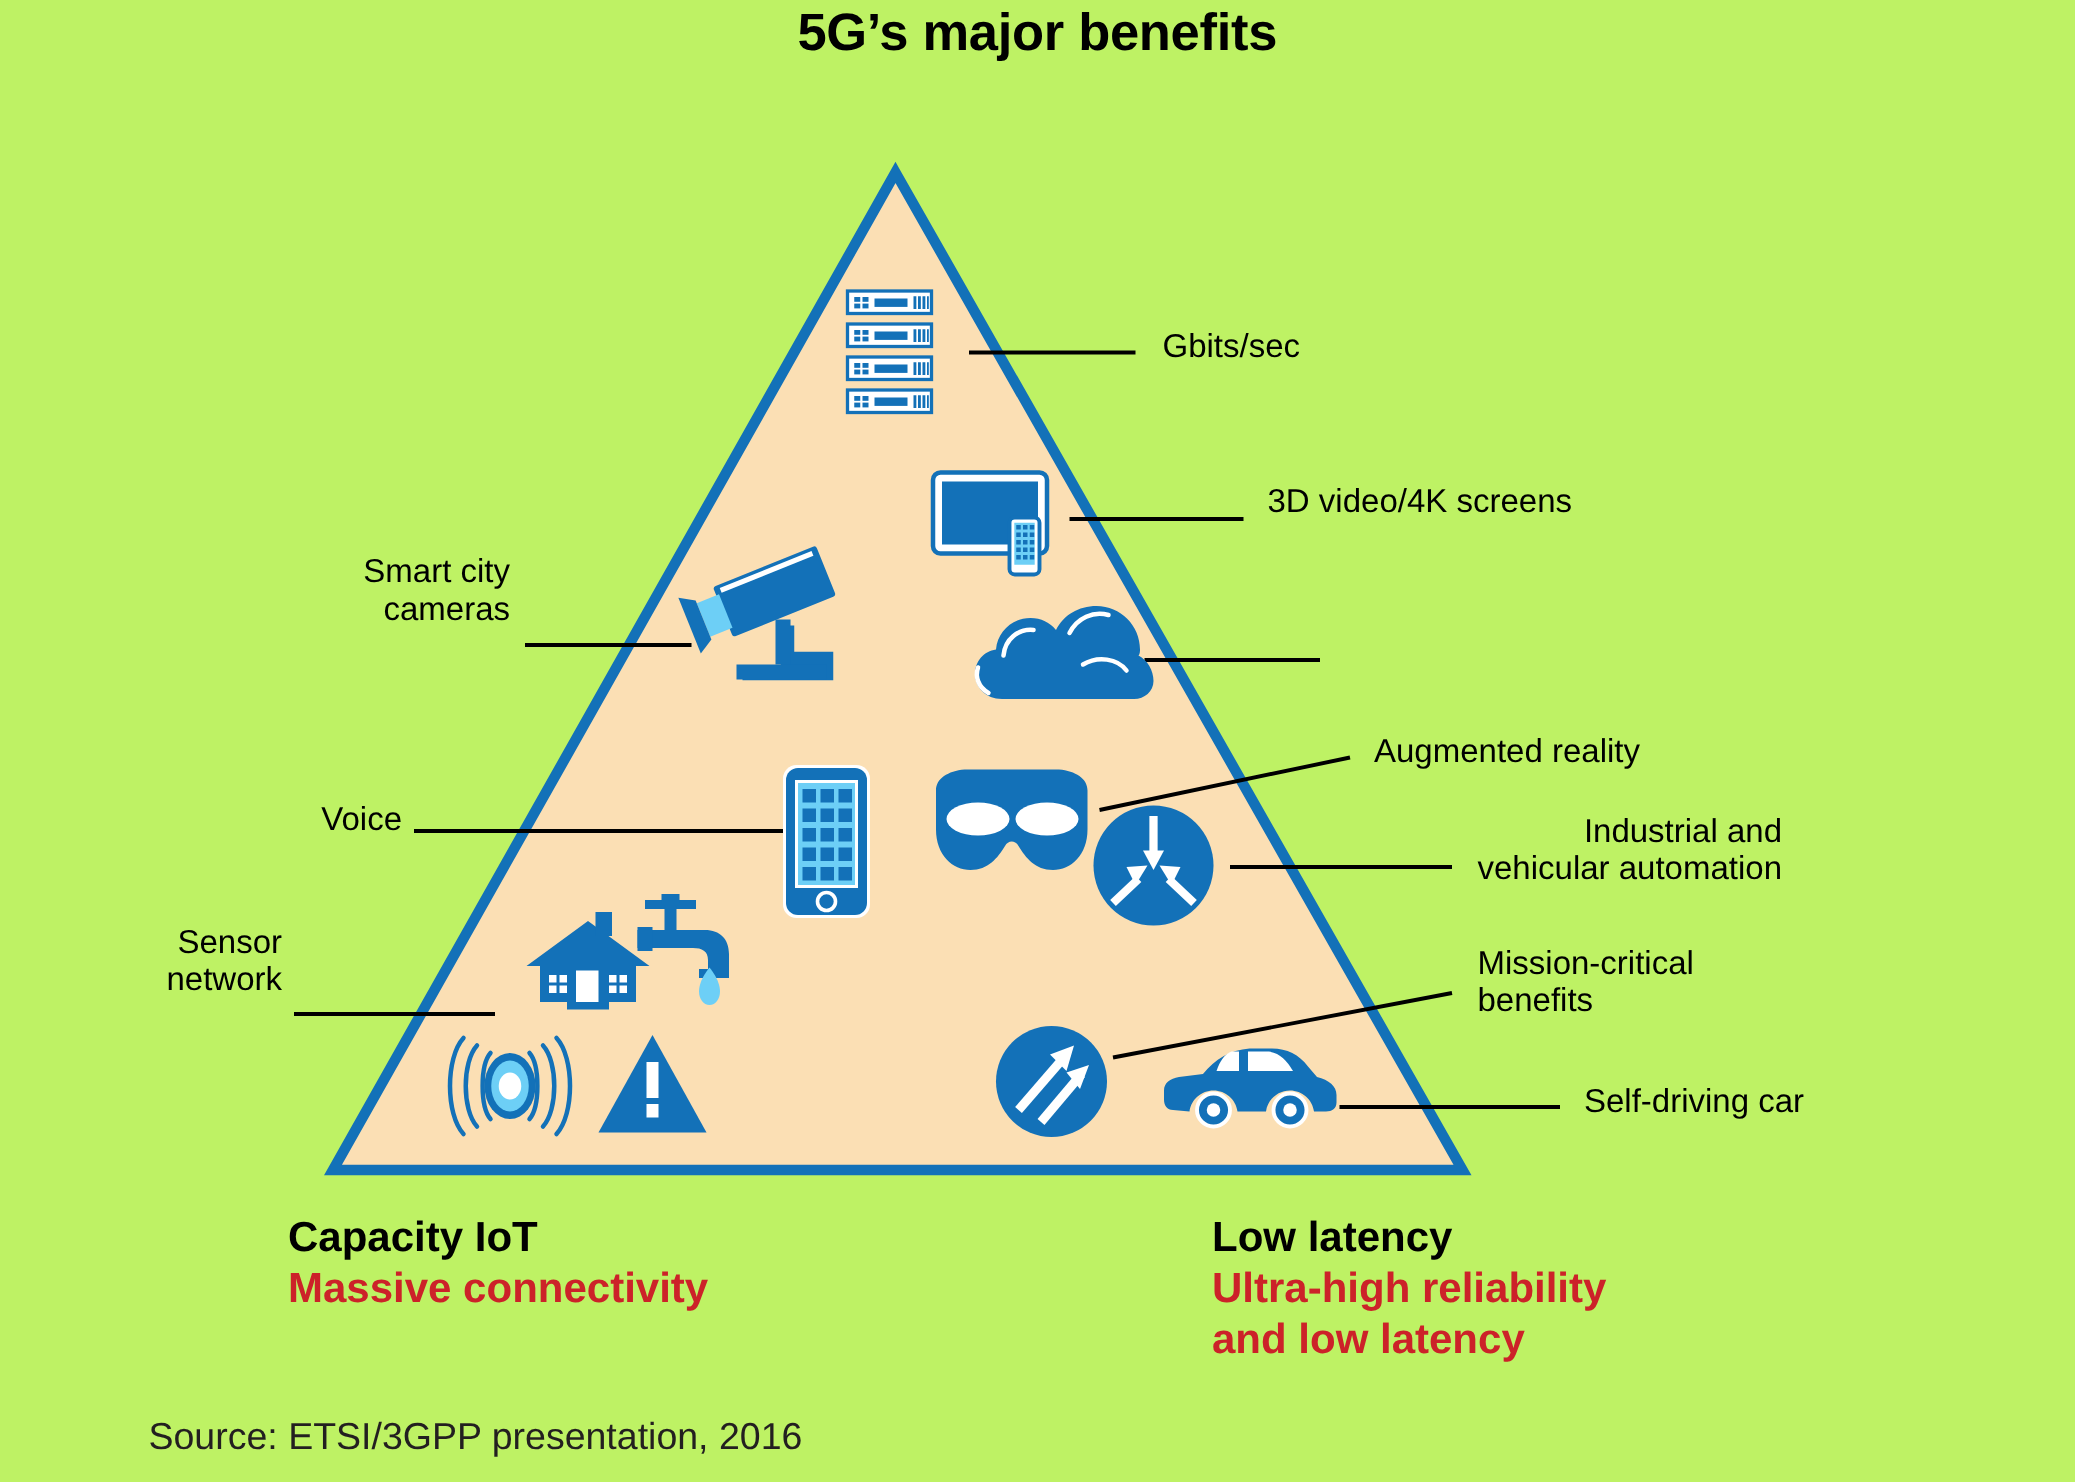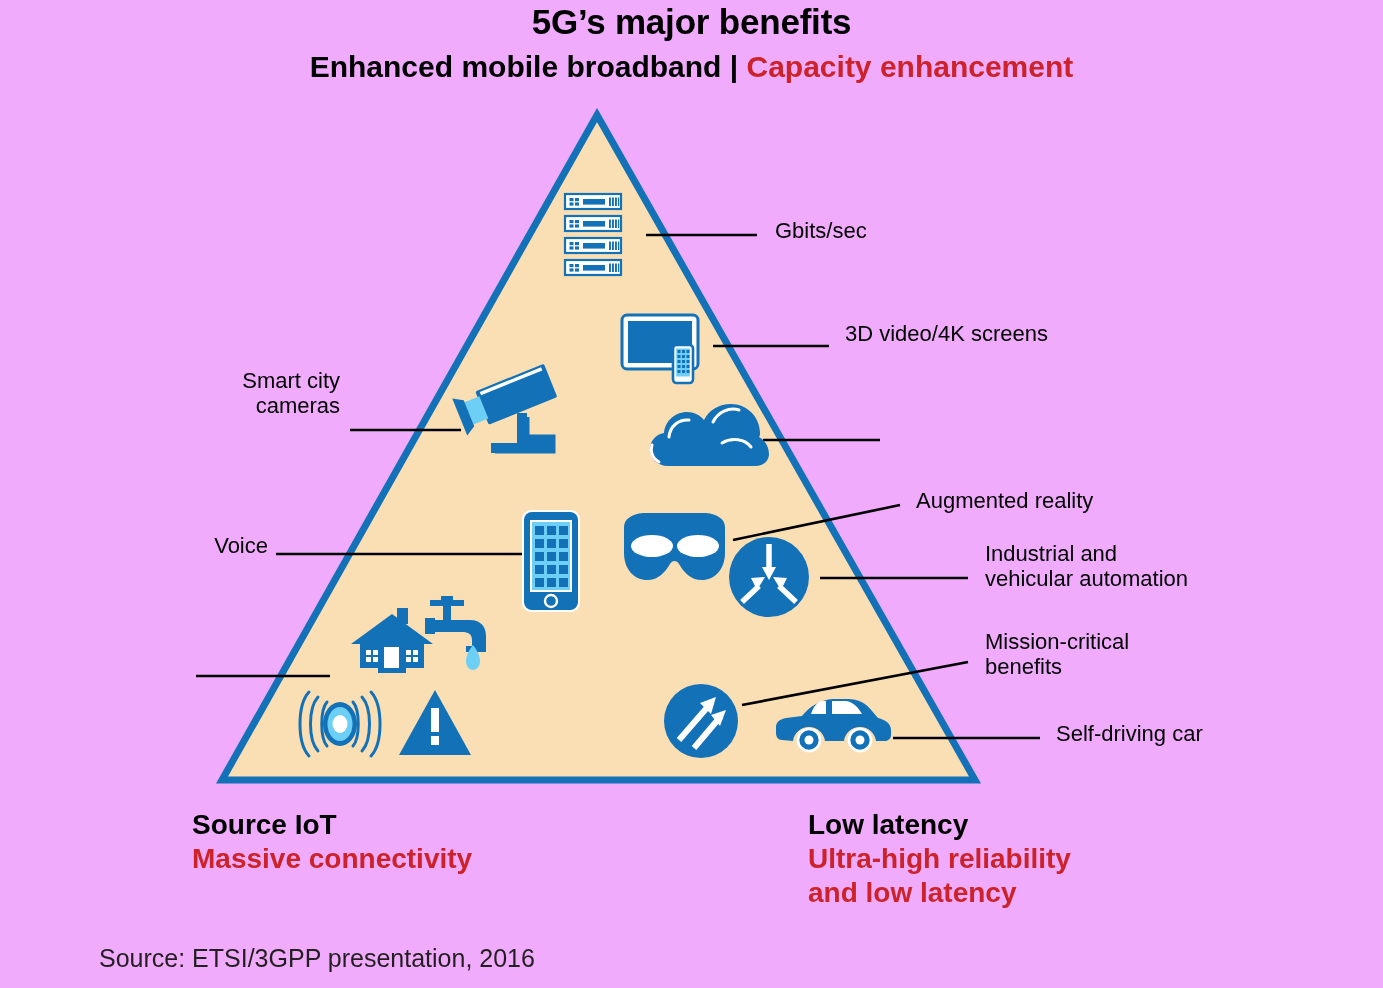--- a/index.html
+++ b/index.html
@@ -2,21 +2,21 @@
 <html><head>
 <meta charset="utf-8">
 <style>
   * { margin:0; padding:0; box-sizing:border-box; }
   html, body {
     width:1383px; height:988px;
     background:#ffffff;
     font-family:"Liberation Sans", sans-serif;
     overflow:hidden;
   }
-  #stage { position:relative; width:1383px; height:988px; background:#f0abfc; }
+  #stage { position:relative; width:1383px; height:988px; background:#bef264; }
 
   
   .title {
     position:absolute; left:0; top:2px; width:1383px;
     text-align:center;
     font-size:35px; font-weight:bold; color:#000;
     letter-spacing:-0.2px;
   }
   .subtitle {
     position:absolute; left:0; top:50px; width:1383px;
@@ -48,21 +48,20 @@
     position:absolute; left:99px; top:944px;
     font-size:25px; color:#231f20;
   }
 </style>
 </head>
 <body>
 
 <div id="stage">
 
   <div class="title">5G’s major benefits</div>
-  <div class="subtitle"><span>Enhanced mobile broadband</span><span class="sep"> | </span><span class="red">Capacity enhancement</span></div>
 
   <svg id="canvas" viewBox="0 0 1383 988">
     <defs>
       <g id="srv-unit">
         <rect x="0" y="0" width="56" height="15" fill="#fff" stroke="#1371B8" stroke-width="2.2"></rect>
         <rect x="4.5" y="4" width="4" height="3.2" fill="#1371B8"></rect>
         <rect x="10" y="4" width="4" height="3.2" fill="#1371B8"></rect>
         <rect x="4.5" y="8.4" width="4" height="3.2" fill="#1371B8"></rect>
         <rect x="10" y="8.4" width="4" height="3.2" fill="#1371B8"></rect>
         <rect x="18" y="5" width="22" height="5.6" fill="#1371B8"></rect>
@@ -284,32 +283,34 @@
     <g>
       <polygon points="435,690 471,755 399,755" fill="#1371B8"></polygon>
       <rect x="431" y="708" width="8" height="24" fill="#fff"></rect>
       <rect x="431" y="736" width="8" height="9" fill="#fff"></rect>
     </g>
   </svg>
 
   <div class="lbl r" style="left:775px; top:219px;">Gbits/sec</div>
   <div class="lbl r" style="left:845px; top:322px;text-align:center;">3D video/4K screens</div>
   <div class="lbl r" style="left:916px; top:489px;">Augmented reality</div>
-  <div class="lbl r" style="left:985px; top:542px;">Industrial and
+  <div class="lbl r" style="left:985px; top:542px;text-align:right;">Industrial and
 vehicular automation</div>
   <div class="lbl r" style="left:985px; top:630px;">Mission-critical
 benefits</div>
   <div class="lbl r" style="left:1056px; top:722px;">Self-driving car</div>
 
   <div class="lbl l" style="left:0px; top:369px; width:340px;">Smart city
 cameras</div>
   <div class="lbl l" style="left:0px; top:534px; width:268px;">Voice</div>
+  <div class="lbl l" style="left:0px; top:616px; width:188px;">Sensor
+network</div>
 
   <div class="cap" style="left:192px; top:808px;">
-    <span class="k">Source IoT</span>
+    <span class="k">Capacity IoT</span>
     <span class="v">Massive connectivity</span>
   </div>
   <div class="cap" style="left:808px; top:808px;">
     <span class="k">Low latency</span>
     <span class="v">Ultra-high reliability
 and low latency</span>
   </div>
 
   <div class="source">Source: ETSI/3GPP presentation, 2016</div>
 

